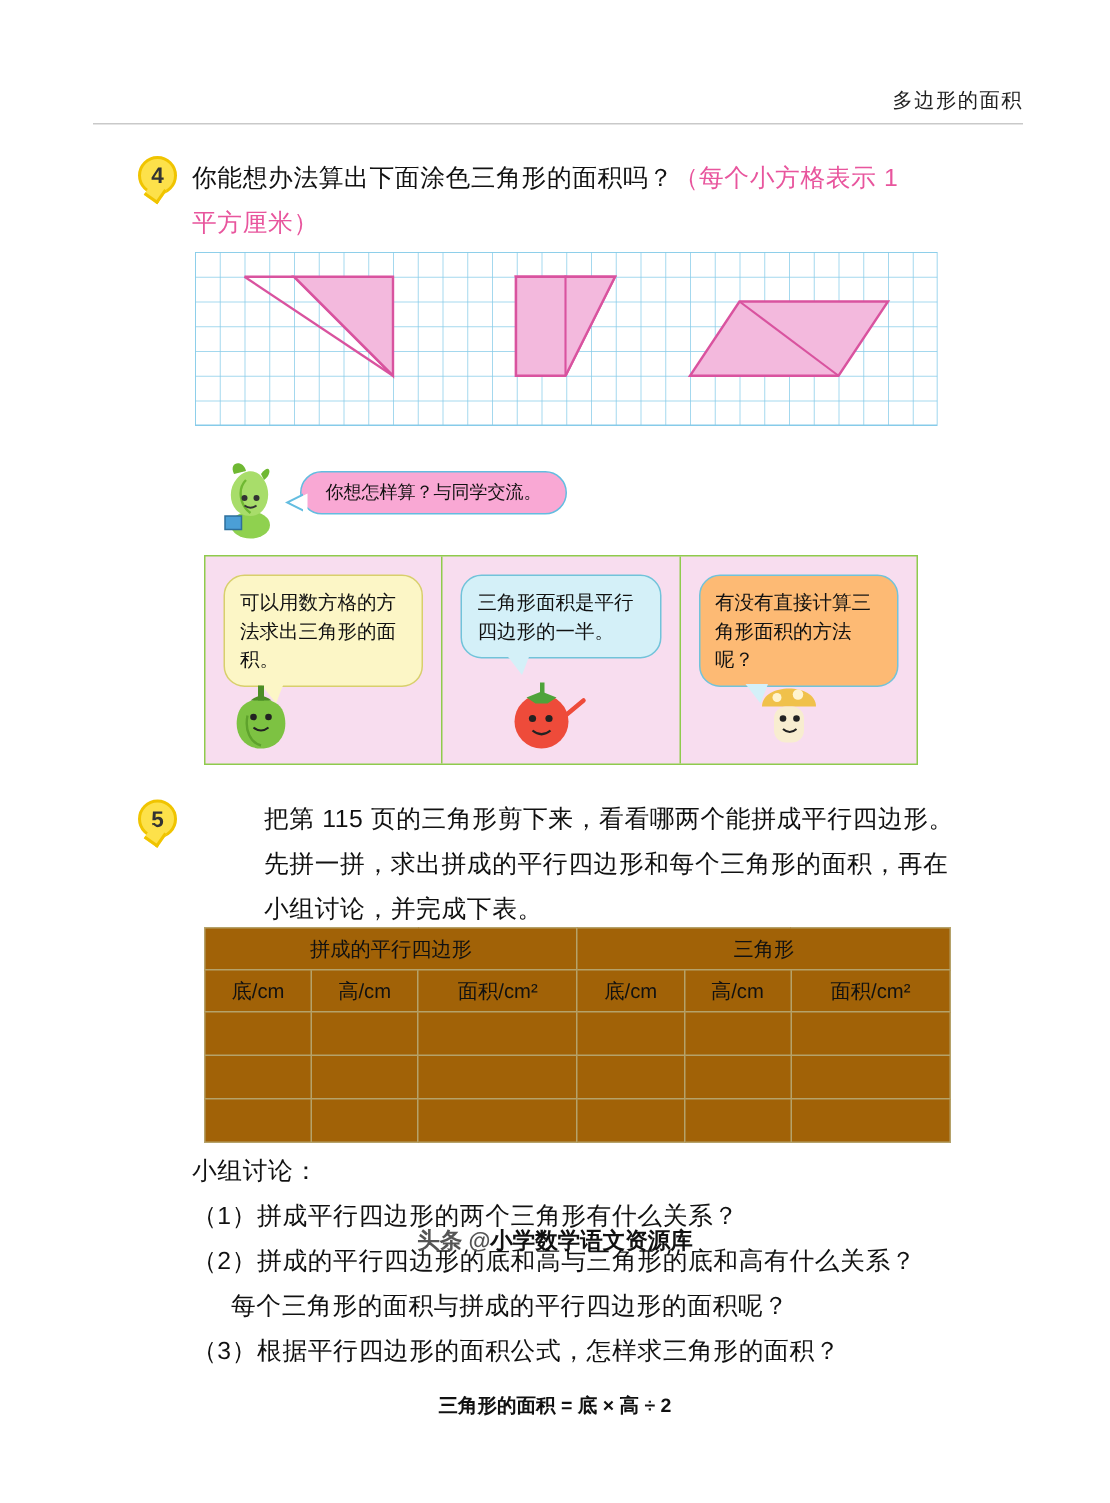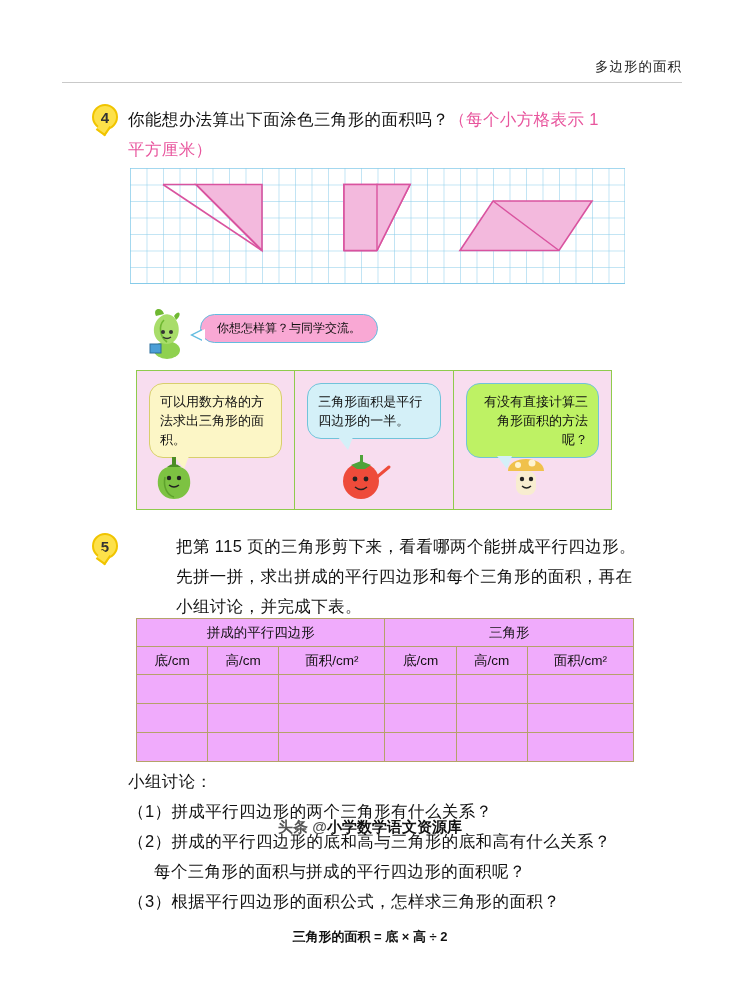--- a/index.html
+++ b/index.html
@@ -157,21 +157,21 @@
     right: 12px;
     border-radius: 14px;
     padding: 8px 10px;
     font-size: 13px;
     line-height: 19px;
     color: #111;
     box-sizing: border-box;
   }
   .pb1 { background: #fcf6c6; border: 1.3px solid #d8cf6c; }
   .pb2 { background: #d4f0f8; border: 1.3px solid #71c3da; }
-  .pb3 { background: #bef264; border: 1.3px solid #71c3da; text-align: right; }
+  .pb3 { background: #fdba74; border: 1.3px solid #71c3da; }
   .pb1::after {
     content:"";
     position:absolute;
     left: 24px; bottom: -12px;
     width:0;height:0;
     border-left: 10px solid transparent;
     border-right: 5px solid transparent;
     border-top: 13px solid #fcf6c6;
   }
   .pb2::after, .pb3::after {
@@ -186,21 +186,21 @@
   
   .table-wrap {
     position: absolute;
     left: 136px;
     top: 618px;
     width: 498px;
   }
   table.data {
     border-collapse: collapse;
     width: 100%;
-    background: #f0abfc;
+    background: #a16207;
     font-size: 13.5px;
   }
   table.data th, table.data td {
     border: 1px solid #b5a26a;
     height: 27px;
     text-align: center;
     font-weight: normal;
     color: #111;
     padding: 0;
   }

